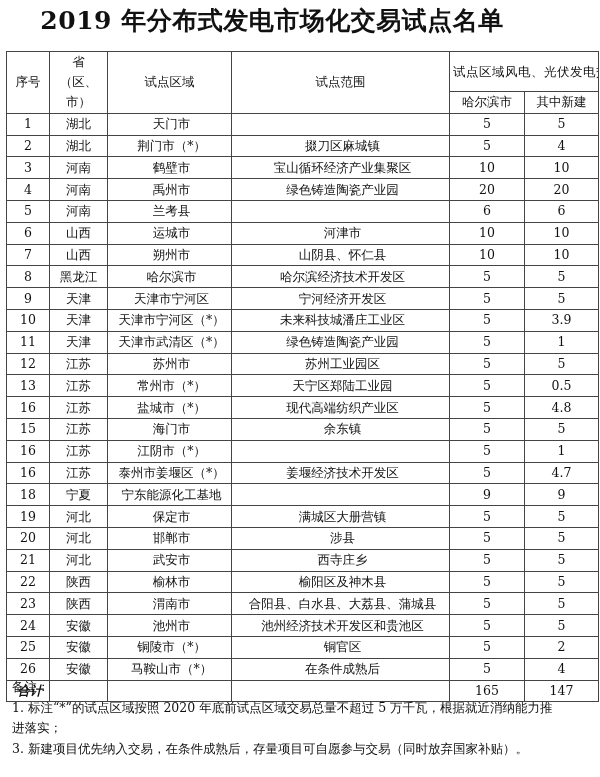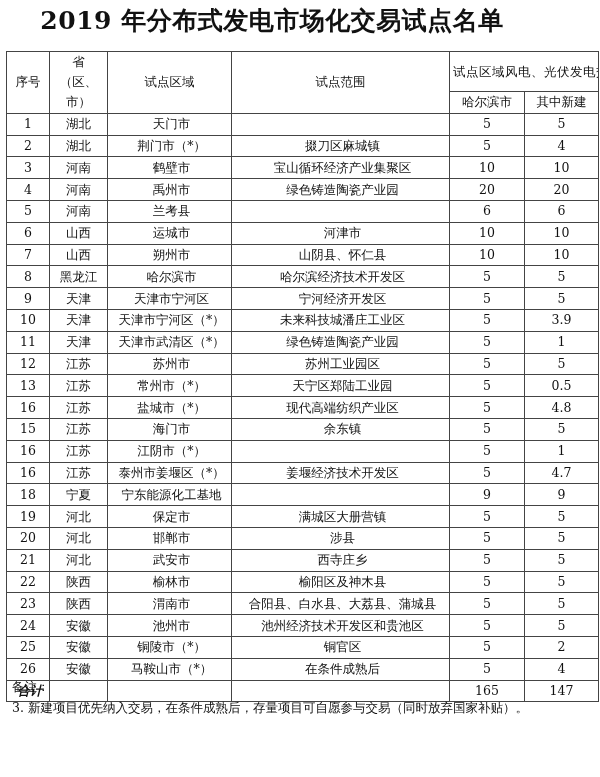--- a/index.html
+++ b/index.html
@@ -264,14 +264,16 @@
         <td></td>
         <td></td>
       <td class="c num-bold">165</td>
       <td class="c num-bold">147</td>
     </tr>
   </tfoot>
 </table>
 
 <div class="notes">
   <div>备注：</div>
+  <div>1. 标注“*”的试点区域按照 2020 年底前试点区域交易总量不超过 5 万千瓦，根据就近消纳能力推</div>
+  <div>进落实；</div>
   <div>3. 新建项目优先纳入交易，在条件成熟后，存量项目可自愿参与交易（同时放弃国家补贴）。</div>
 </div>
 
 </body></html>

